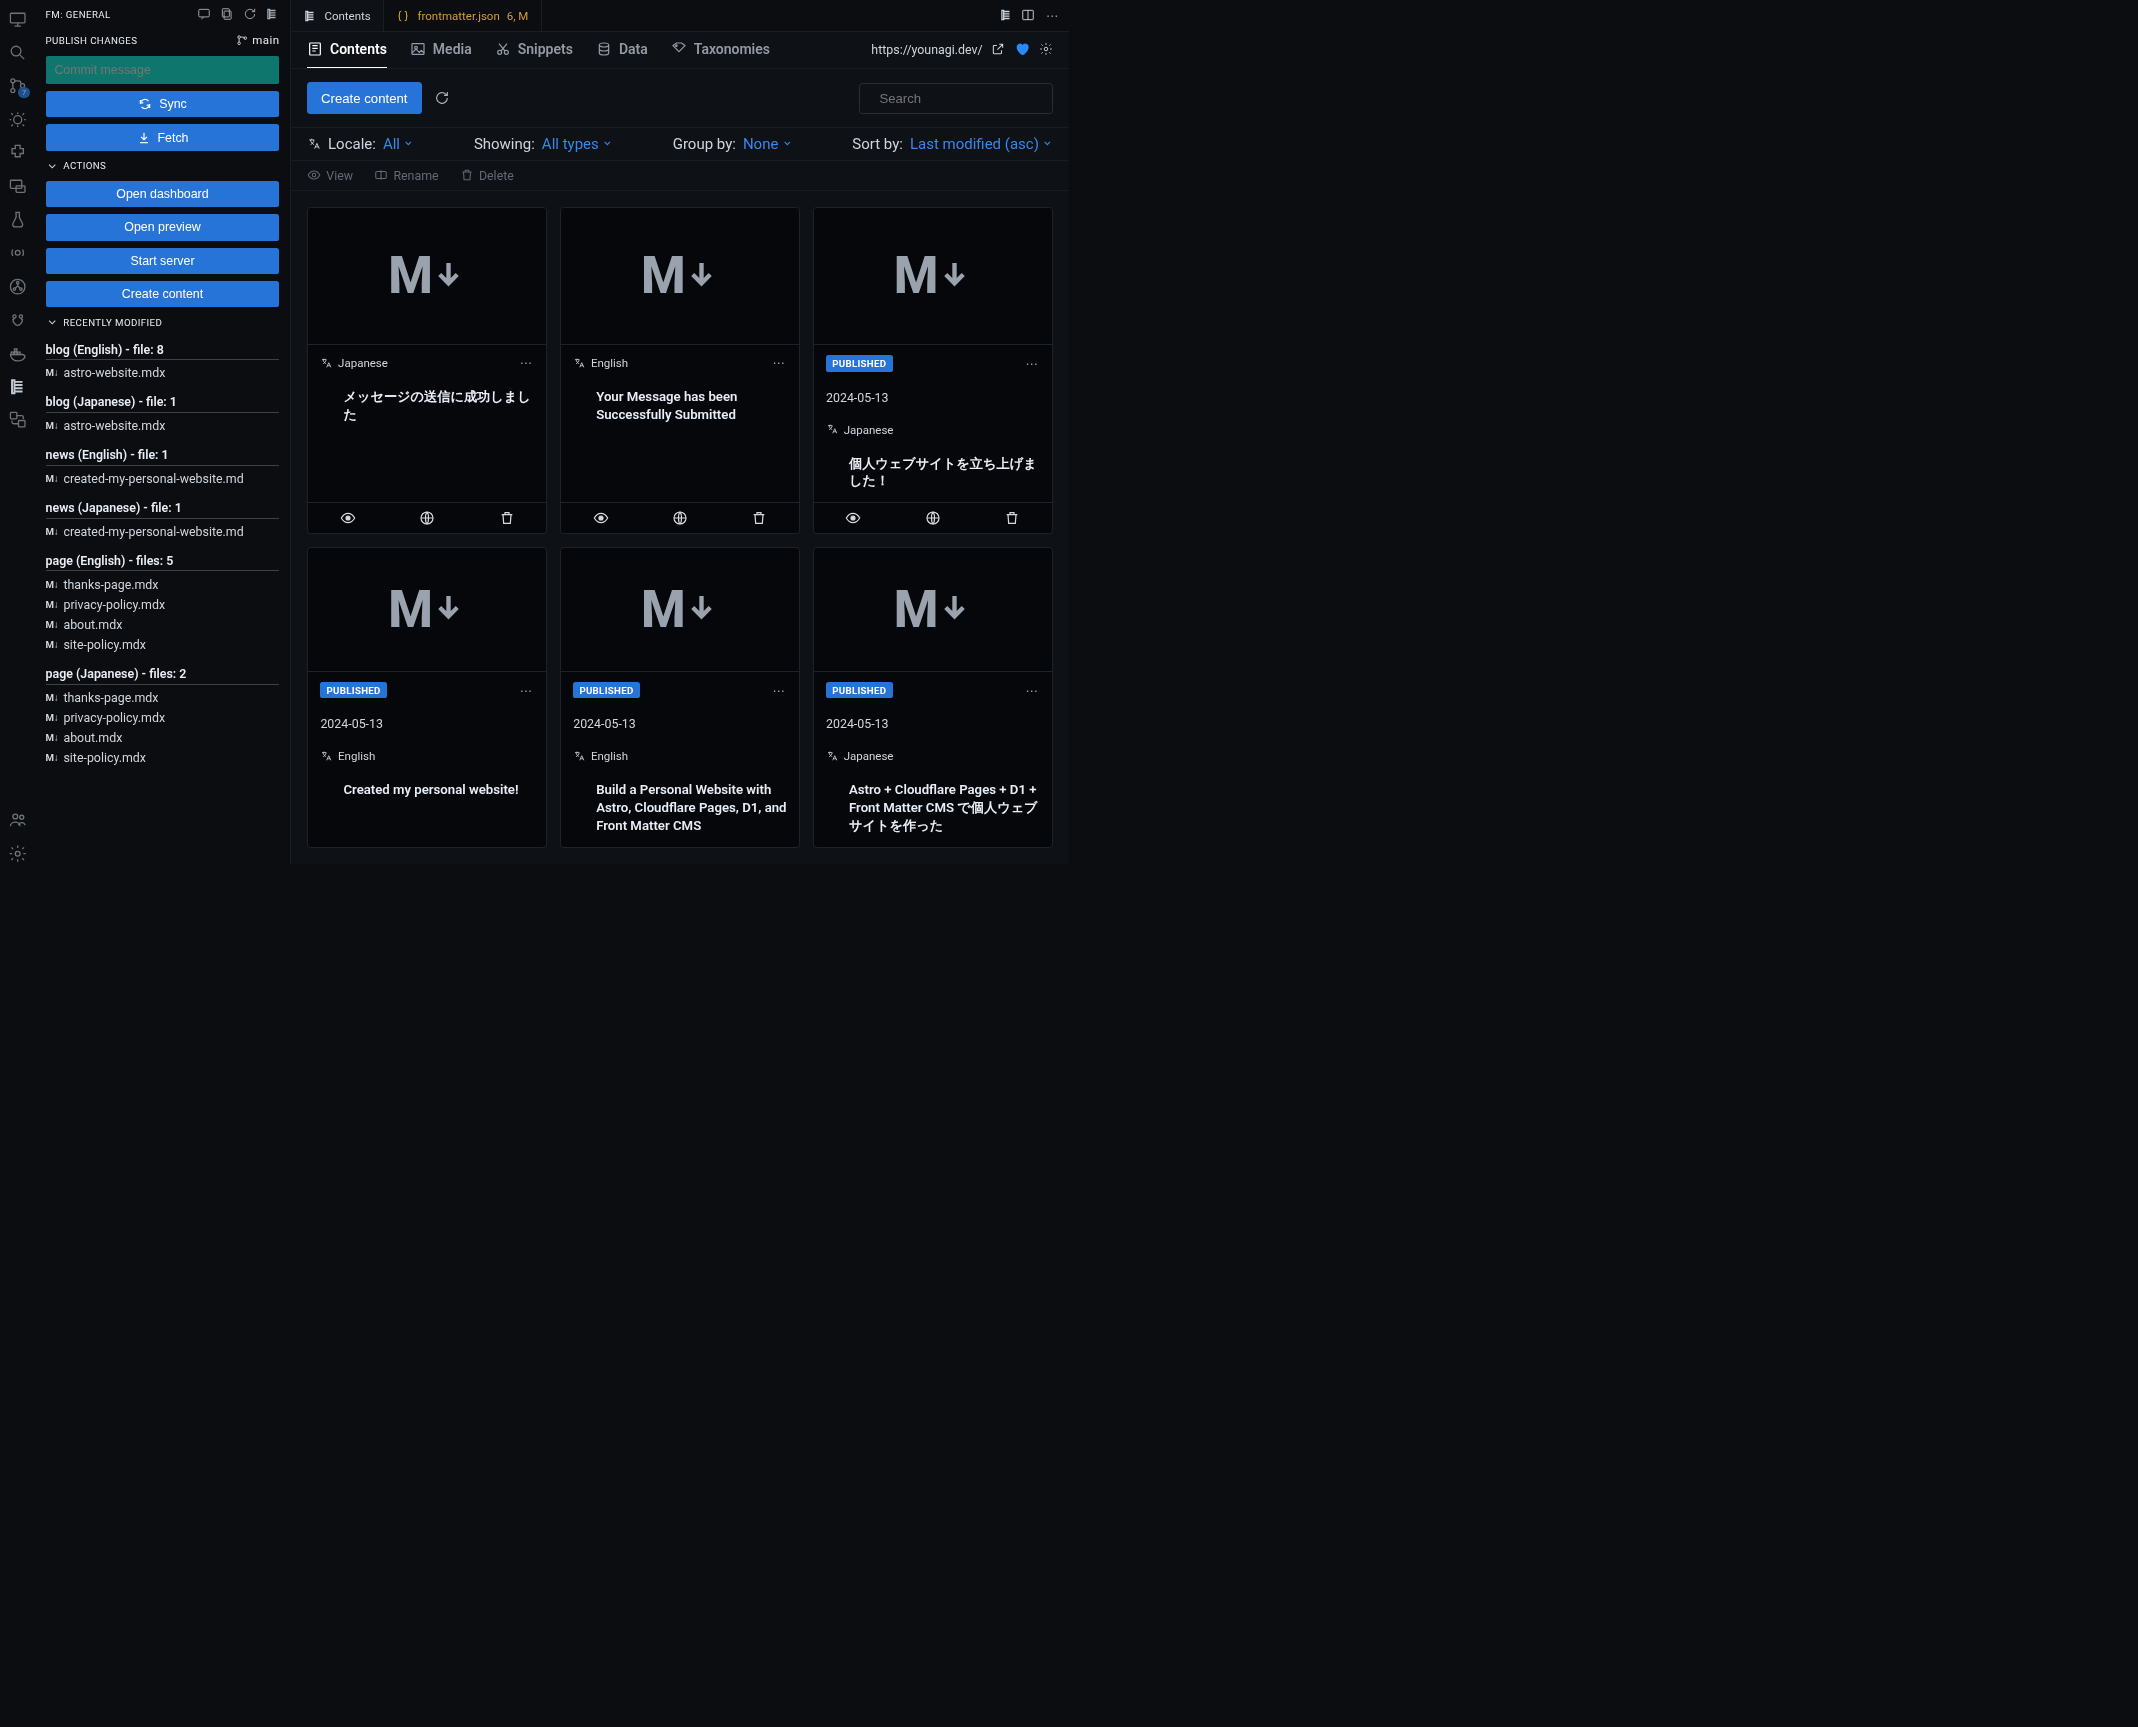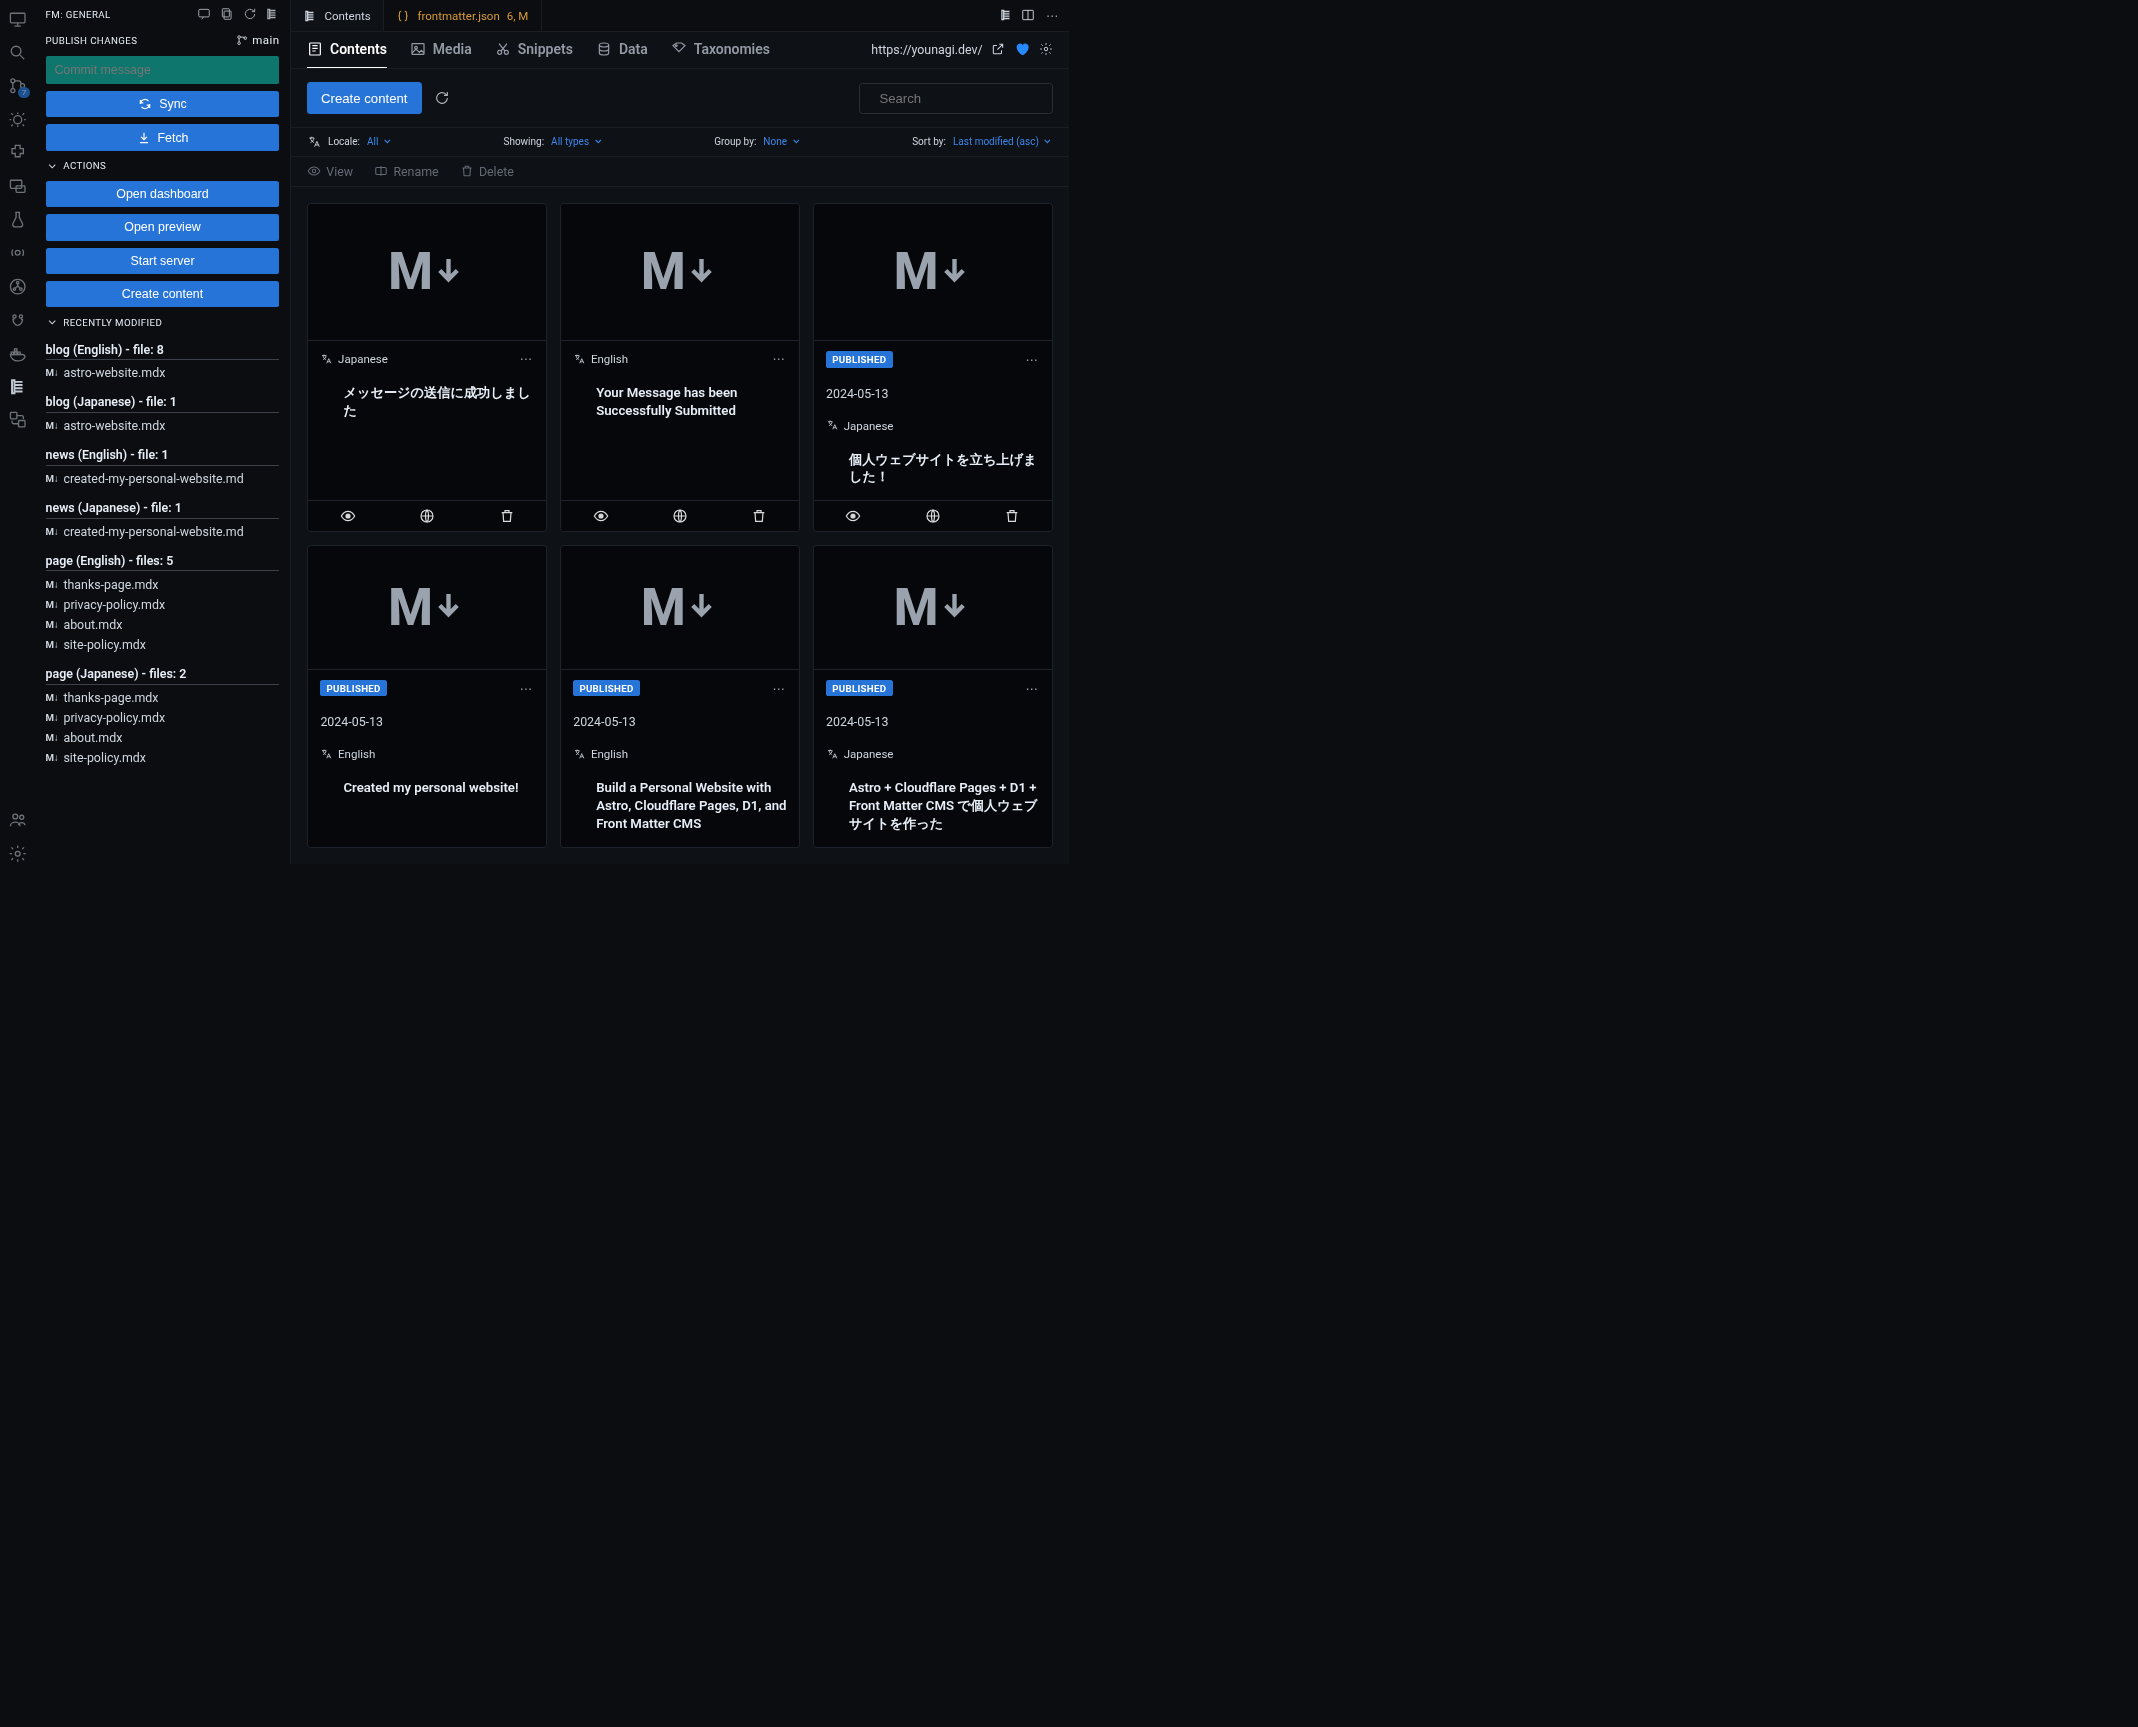--- a/index.html
+++ b/index.html
@@ -196,21 +196,21 @@
 .view-toggle .vt {
   width: 25px; height: 23px;
   display:flex;align-items:center;justify-content:center;
   border-radius: 3.5px;
 }
 .view-toggle .vt.active { background: #2774d8; }
 .filters-row {
   display: flex; align-items: center;
   padding: 7px 16px;
   gap: 27px;
-  font-size: 10px;
+  font-size: 15px;
   border-top: 0.9px solid #1a1d22;
   border-bottom: 0.9px solid #1a1d22;
 }
 .filter-pair { display:flex; align-items:center; gap:7px; color:#cfd6df;}
 .filter-pair .val { color:#3a86ea; display:flex; align-items:center; gap:3.5px;}
 .filters-row .spacer { flex:1; }
 .actions-row {
   display: flex; align-items: center;
   padding: 7px 16px;
   gap: 21px;

